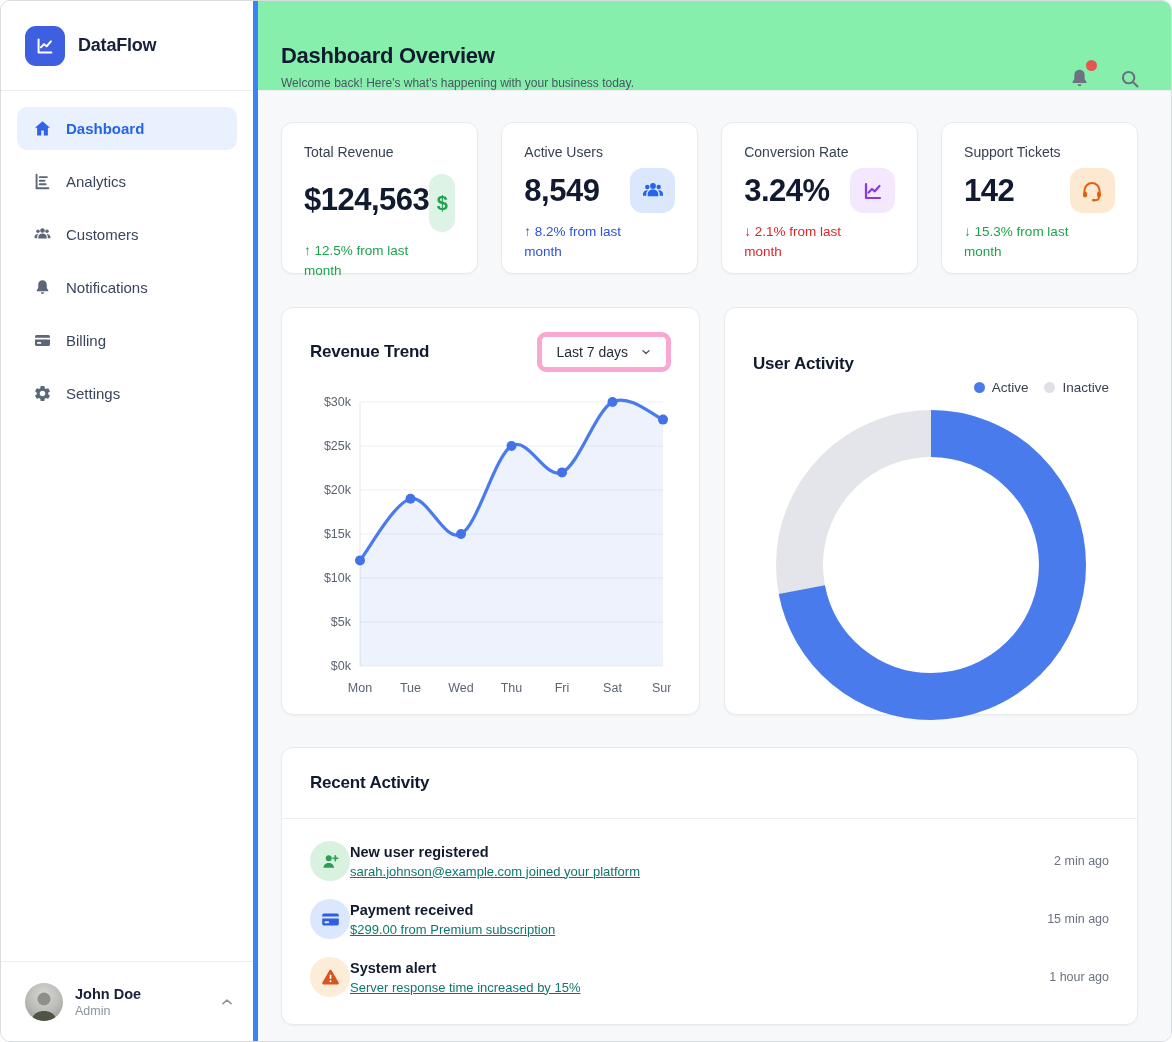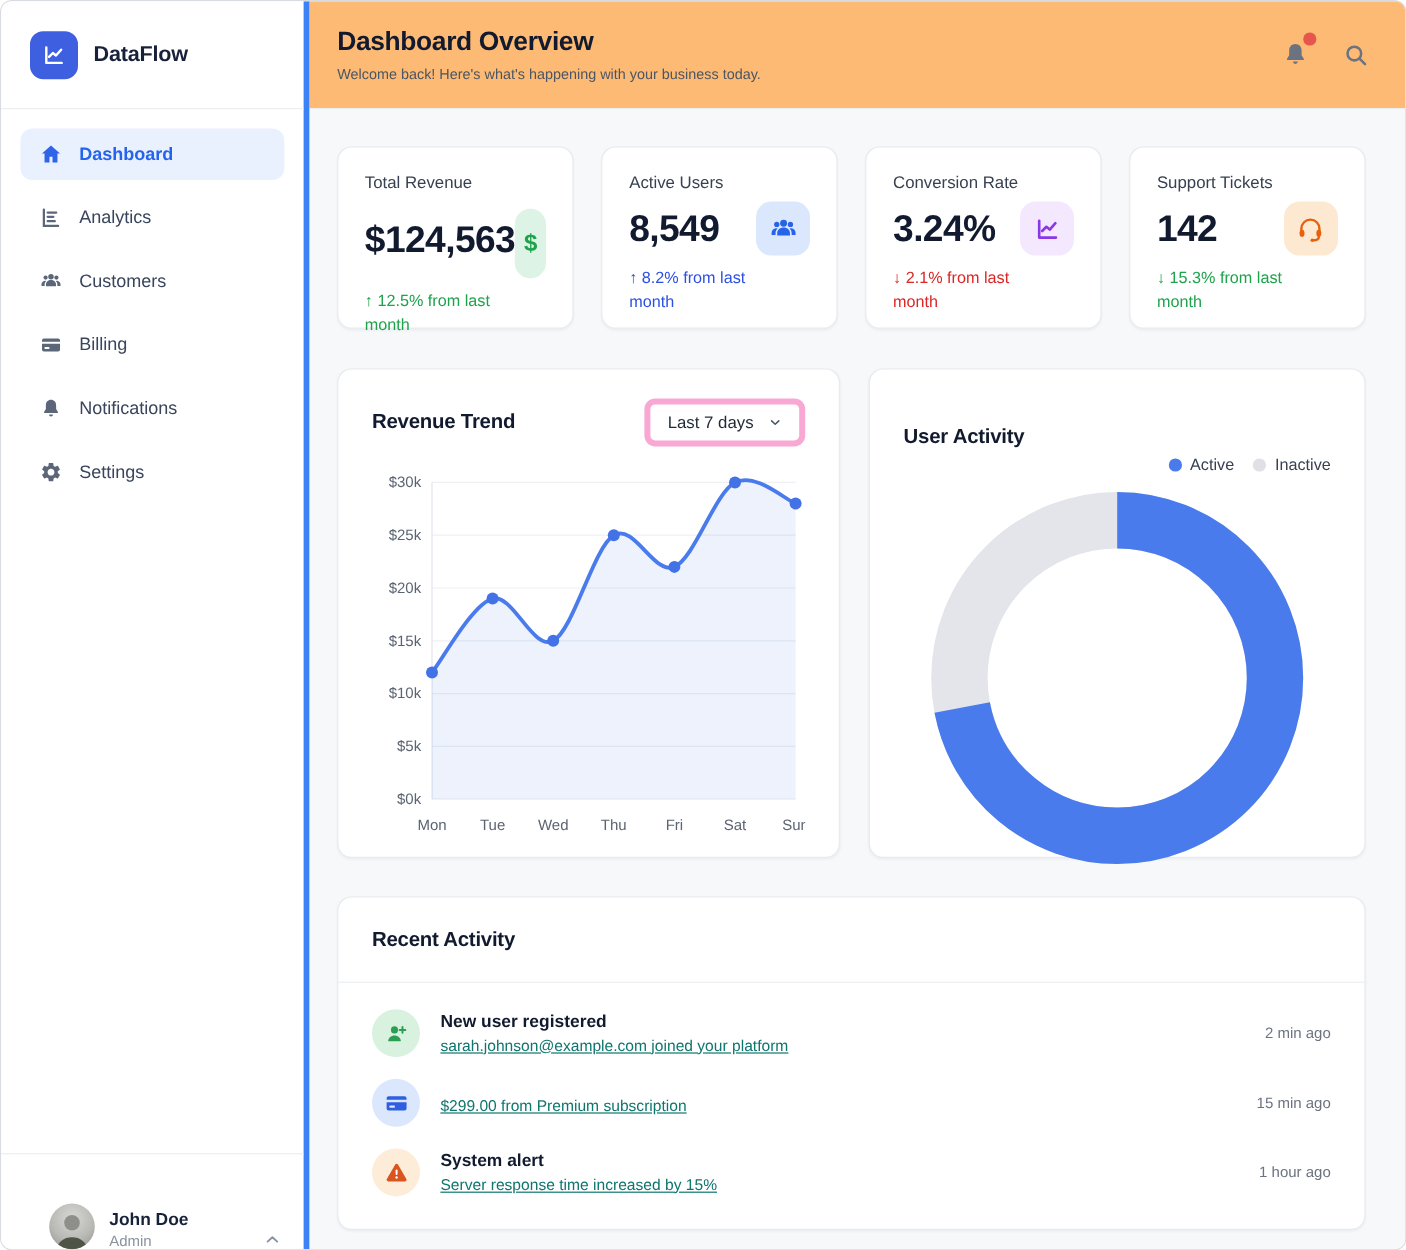--- a/index.html
+++ b/index.html
@@ -11,30 +11,30 @@
   
   .sidebar { grid-row:1 / 3; display:flex; flex-direction:column; background:#fff; border-right:5px solid #3b82f6; }
   .logo-area { height:90px; flex:0 0 90px; display:flex; align-items:center; gap:13px; padding:0 24px; border-bottom:1px solid #ecedf1; }
   .logo-box { width:40px; height:40px; border-radius:11px; background:#3e5fe0; display:flex; align-items:center; justify-content:center; color:#fff; }
   .brand-name { font-size:18px; font-weight:bold; letter-spacing:-0.2px; color:#18213a; }
   .nav { flex:1 1 auto; padding:16px 16px 0 16px; }
   .nav-item { display:flex; align-items:center; gap:14px; padding:12px 16px; margin-bottom:10px; border-radius:10px; cursor:pointer; color:#39455c; font-size:15px; }
   .nav-item .nav-ic { color:#5b6778; display:flex; }
   .nav-item.active { background:#e9f1fe; color:#2563eb; font-weight:bold; }
   .nav-item.active .nav-ic { color:#2f63e8; }
-  .user-area { flex:0 0 80px; border-top:1px solid #ecedf1; display:flex; align-items:flex-end; gap:12px; padding:0 18px 0 40px; }
+  .user-area { flex:0 0 80px; border-top:1px solid #ecedf1; display:flex; align-items:center; gap:12px; padding:0 18px 0 24px; }
   .avatar { width:38px; height:38px; border-radius:50%; background:radial-gradient(circle at 50% 32%, #d8d8d6 0%, #b9bab6 55%, #8f9089 100%); overflow:hidden; position:relative; flex:0 0 38px; }
   .avatar svg { position:absolute; bottom:-2px; left:0; }
   .user-meta { flex:1; }
   .user-name { font-size:14.5px; font-weight:bold; color:#18213a; }
   .user-role { font-size:12.5px; color:#8a93a1; margin-top:2px; }
   .chev-up { color:#8a93a1; display:flex; cursor:pointer; }
 
   
-  .header { grid-column:2; display:flex; align-items:center; justify-content:space-between; padding:0 30px 0 23px; border-bottom:1px solid #ecedf1; background:#fdba74; }
+  .header { grid-column:2; display:flex; align-items:flex-end; justify-content:space-between; padding:0 30px 0 23px; border-bottom:1px solid #ecedf1; background:#86efac; }
   .h-title { font-size:22px; font-weight:bold; letter-spacing:-0.3px; color:#111a2e; }
   .h-sub { font-size:12px; color:#4b5563; margin-top:7px; }
   .h-icons { display:flex; align-items:center; gap:28px; }
   .icon-btn { position:relative; color:#6b7280; cursor:pointer; display:flex; }
   .notif-dot { position:absolute; top:-7px; right:-6px; width:11px; height:11px; border-radius:50%; background:#e8554d; }
 
   
   .main { grid-column:2; background:#f7f8fa; padding:31px 33px 0 23px; overflow:hidden; }
   .card { background:#fff; border:1px solid #e8eaee; border-radius:12px; box-shadow:0 1px 2px rgba(16,24,40,0.04); }
 
@@ -67,21 +67,21 @@
   .dot-active { background:#4a7bec; }
   .dot-inactive { background:#dfe1e6; }
   .line-chart-wrap { margin-top:16px; }
   .donut-wrap { display:flex; align-items:center; justify-content:center; margin-top:14px; }
 
   
   .recent-card { margin-top:32px; margin-bottom:22px; }
   .recent-head { padding:25px 28px; border-bottom:1px solid #eceef2; }
   .recent-title { font-size:17px; font-weight:bold; letter-spacing:-0.2px; color:#111a2e; }
   .recent-list { padding:13px 28px 18px 28px; }
-  .act-row { display:flex; align-items:center; gap:17px; padding:9px 0; }
+  .act-row { display:flex; align-items:center; padding:9px 0; }
   .act-icon { width:40px; height:40px; border-radius:50%; flex:0 0 40px; display:flex; align-items:center; justify-content:center; }
   .act-green { background:#d9f2e0; color:#2c9e53; }
   .act-blue { background:#dbe7fc; color:#2f5fe0; }
   .act-orange { background:#fcecd8; color:#d9541f; }
   .act-body { flex:1; }
   .act-title { font-size:14.5px; font-weight:bold; color:#111a2e; }
   .act-desc { font-size:13px; color:#0f766e; margin-top:4px;text-decoration:underline; }
   .act-time { font-size:12.5px; color:#6b7280; white-space:nowrap; }
   .act-blue .card-dash { fill:#dbe7fc; }
 </style>
@@ -131,35 +131,35 @@
                 <path d="M12 10.6c-3 0-5.3 2-5.3 4.6v2h10.6v-2c0-2.6-2.3-4.6-5.3-4.6z"></path>
                 <path d="M5.5 11.3C3.5 11.7 2 13.2 2 15.1v1.7h3.3v-1.6c0-1.5.6-2.8 1.7-3.7-.5-.1-1-.2-1.5-.2z"></path>
                 <path d="M18.5 11.3c-.5 0-1 .1-1.5.2 1.1.9 1.7 2.2 1.7 3.7v1.6H22v-1.7c0-1.9-1.5-3.4-3.5-3.8z"></path>
               </svg>
             </span>
         <span>Customers</span>
       </div>
       <div class="nav-item">
         <span class="nav-ic">
               <svg width="19" height="19" viewBox="0 0 24 24" fill="currentColor">
+                <path d="M12 2.8c-3.2 0-5.4 2.4-5.4 5.5v4.2L4.7 15.6v1h14.6v-1l-1.9-3.1V8.3c0-3.1-2.2-5.5-5.4-5.5z"></path>
+                <path d="M9.9 18.1a2.1 2.1 0 004.2 0z"></path>
+              </svg>
+            </span>
+        <span>Notifications</span>
+      </div>
+      <div class="nav-item">
+        <span class="nav-ic">
+              <svg width="19" height="19" viewBox="0 0 24 24" fill="currentColor">
                 <path d="M2.5 7.2a2 2 0 012-2h15a2 2 0 012 2v1.3h-19z"></path>
                 <path d="M2.5 10.8h19v6a2 2 0 01-2 2h-15a2 2 0 01-2-2z"></path>
                 <rect class="card-dash" x="5" y="14" width="5.5" height="2.2" rx="1.1" fill="#ffffff"></rect>
               </svg>
             </span>
         <span>Billing</span>
-      </div>
-      <div class="nav-item">
-        <span class="nav-ic">
-              <svg width="19" height="19" viewBox="0 0 24 24" fill="currentColor">
-                <path d="M12 2.8c-3.2 0-5.4 2.4-5.4 5.5v4.2L4.7 15.6v1h14.6v-1l-1.9-3.1V8.3c0-3.1-2.2-5.5-5.4-5.5z"></path>
-                <path d="M9.9 18.1a2.1 2.1 0 004.2 0z"></path>
-              </svg>
-            </span>
-        <span>Notifications</span>
       </div>
       <div class="nav-item">
         <span class="nav-ic">
               <svg width="19" height="19" viewBox="0 0 24 24" fill="currentColor">
                 <path d="M19.14 12.94c.04-.3.06-.61.06-.94 0-.32-.02-.64-.07-.94l2.03-1.58c.18-.14.23-.41.12-.61l-1.92-3.32c-.12-.22-.37-.29-.59-.22l-2.39.96c-.5-.38-1.03-.7-1.62-.94l-.36-2.54c-.04-.24-.24-.41-.48-.41h-3.84c-.24 0-.43.17-.47.41l-.36 2.54c-.59.24-1.13.57-1.62.94l-2.39-.96c-.22-.08-.47 0-.59.22L2.74 8.87c-.12.21-.08.47.12.61l2.03 1.58c-.05.3-.09.63-.09.94s.02.64.07.94l-2.03 1.58c-.18.14-.23.41-.12.61l1.92 3.32c.12.22.37.29.59.22l2.39-.96c.5.38 1.03.7 1.62.94l.36 2.54c.05.24.24.41.48.41h3.84c.24 0 .44-.17.47-.41l.36-2.54c.59-.24 1.13-.56 1.62-.94l2.39.96c.22.08.47 0 .59-.22l1.92-3.32c.12-.22.07-.47-.12-.61l-2.01-1.58zM12 15.6c-1.98 0-3.6-1.62-3.6-3.6s1.62-3.6 3.6-3.6 3.6 1.62 3.6 3.6-1.62 3.6-3.6 3.6z"></path>
               </svg>
             </span>
         <span>Settings</span>
       </div>
     </nav>
@@ -358,20 +358,21 @@
         </div>
         <div class="act-row">
           <div class="act-icon act-blue">
             <svg width="21" height="21" viewBox="0 0 24 24" fill="currentColor">
                   <path d="M2.5 7.2a2 2 0 012-2h15a2 2 0 012 2v1.3h-19z"></path>
                   <path d="M2.5 10.8h19v6a2 2 0 01-2 2h-15a2 2 0 01-2-2z"></path>
                   <rect class="card-dash" x="5" y="14" width="5.5" height="2.2" rx="1.1" fill="#ffffff"></rect>
                 </svg>
           </div>
           <div class="act-body">
+            <div class="act-title">Payment received</div>
             <div class="act-desc">$299.00 from Premium subscription</div>
           </div>
           <div class="act-time">15 min ago</div>
         </div>
         <div class="act-row">
           <div class="act-icon act-orange">
             <svg width="21" height="21" viewBox="0 0 24 24" fill="currentColor">
                   <path d="M10.7 3.9a1.5 1.5 0 012.6 0l8 13.8a1.5 1.5 0 01-1.3 2.3H4a1.5 1.5 0 01-1.3-2.3z"></path>
                   <rect x="11.05" y="8.6" width="1.9" height="5.2" rx="0.95" fill="#fff"></rect>
                   <circle cx="12" cy="16.3" r="1.15" fill="#fff"></circle>

